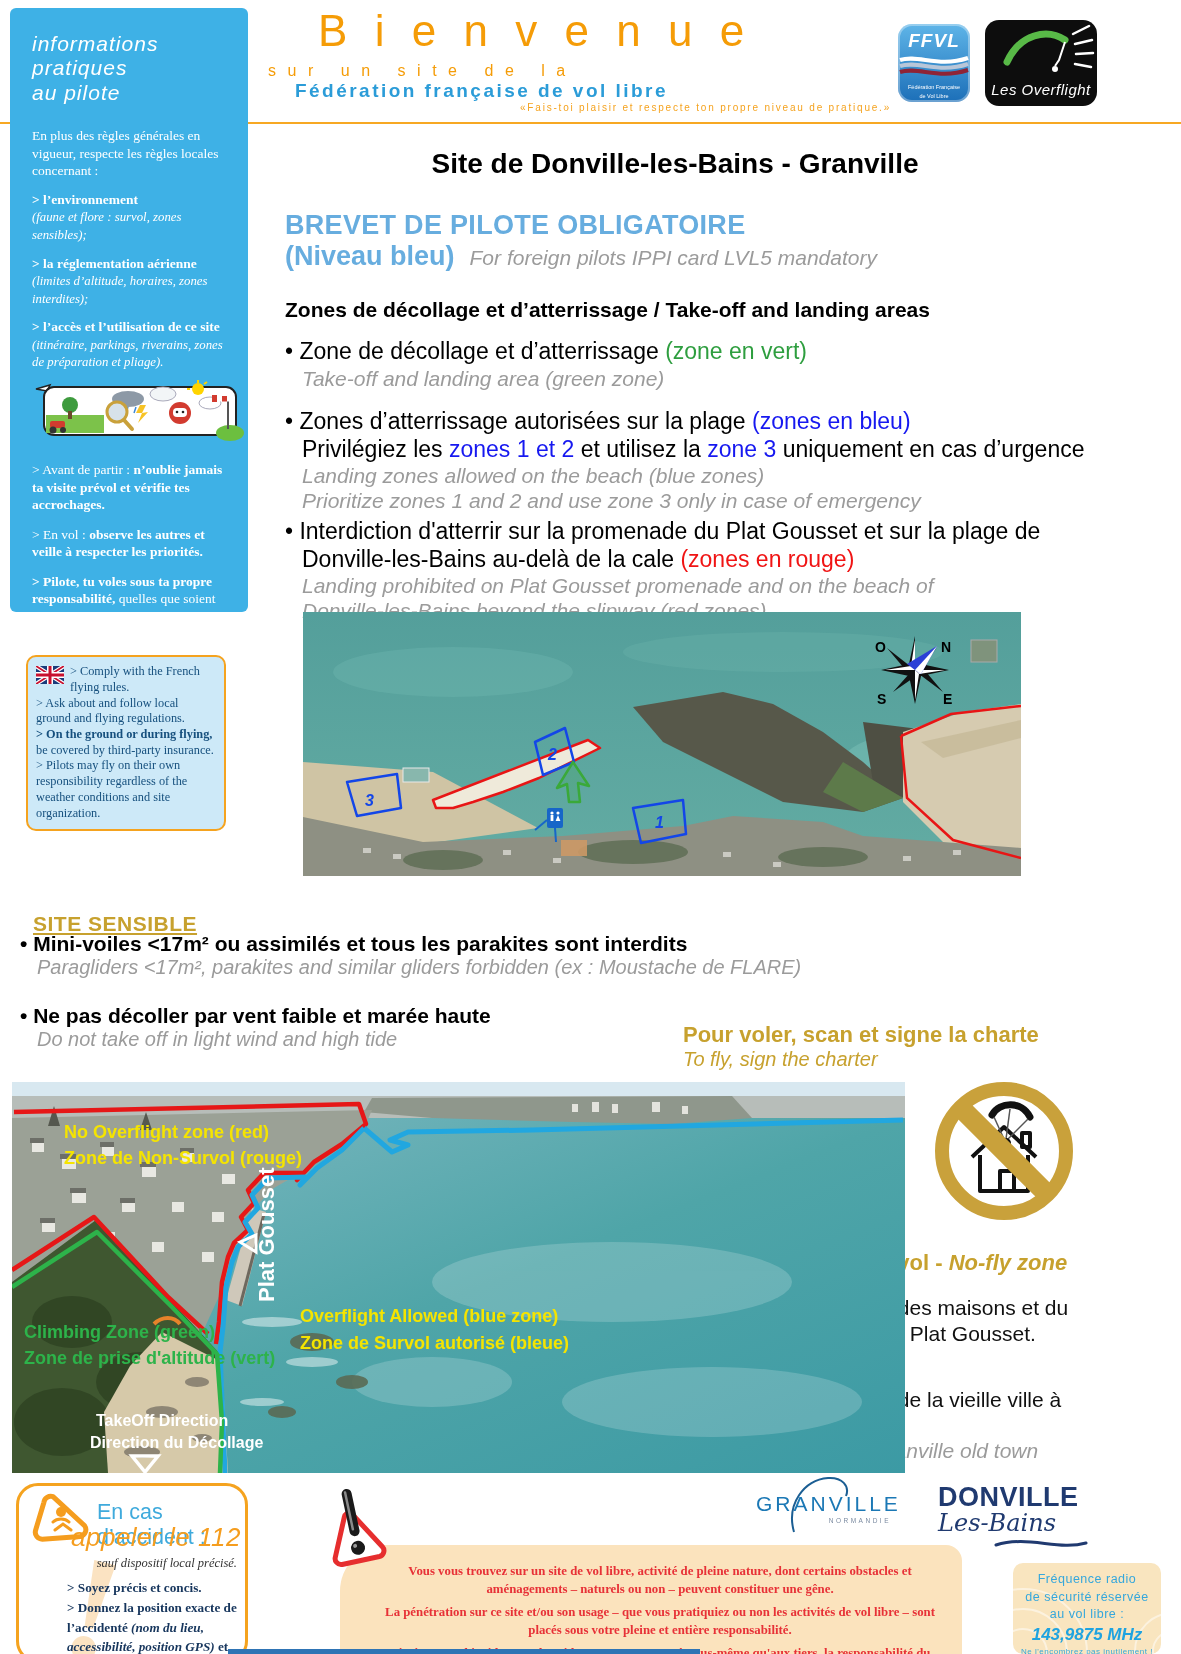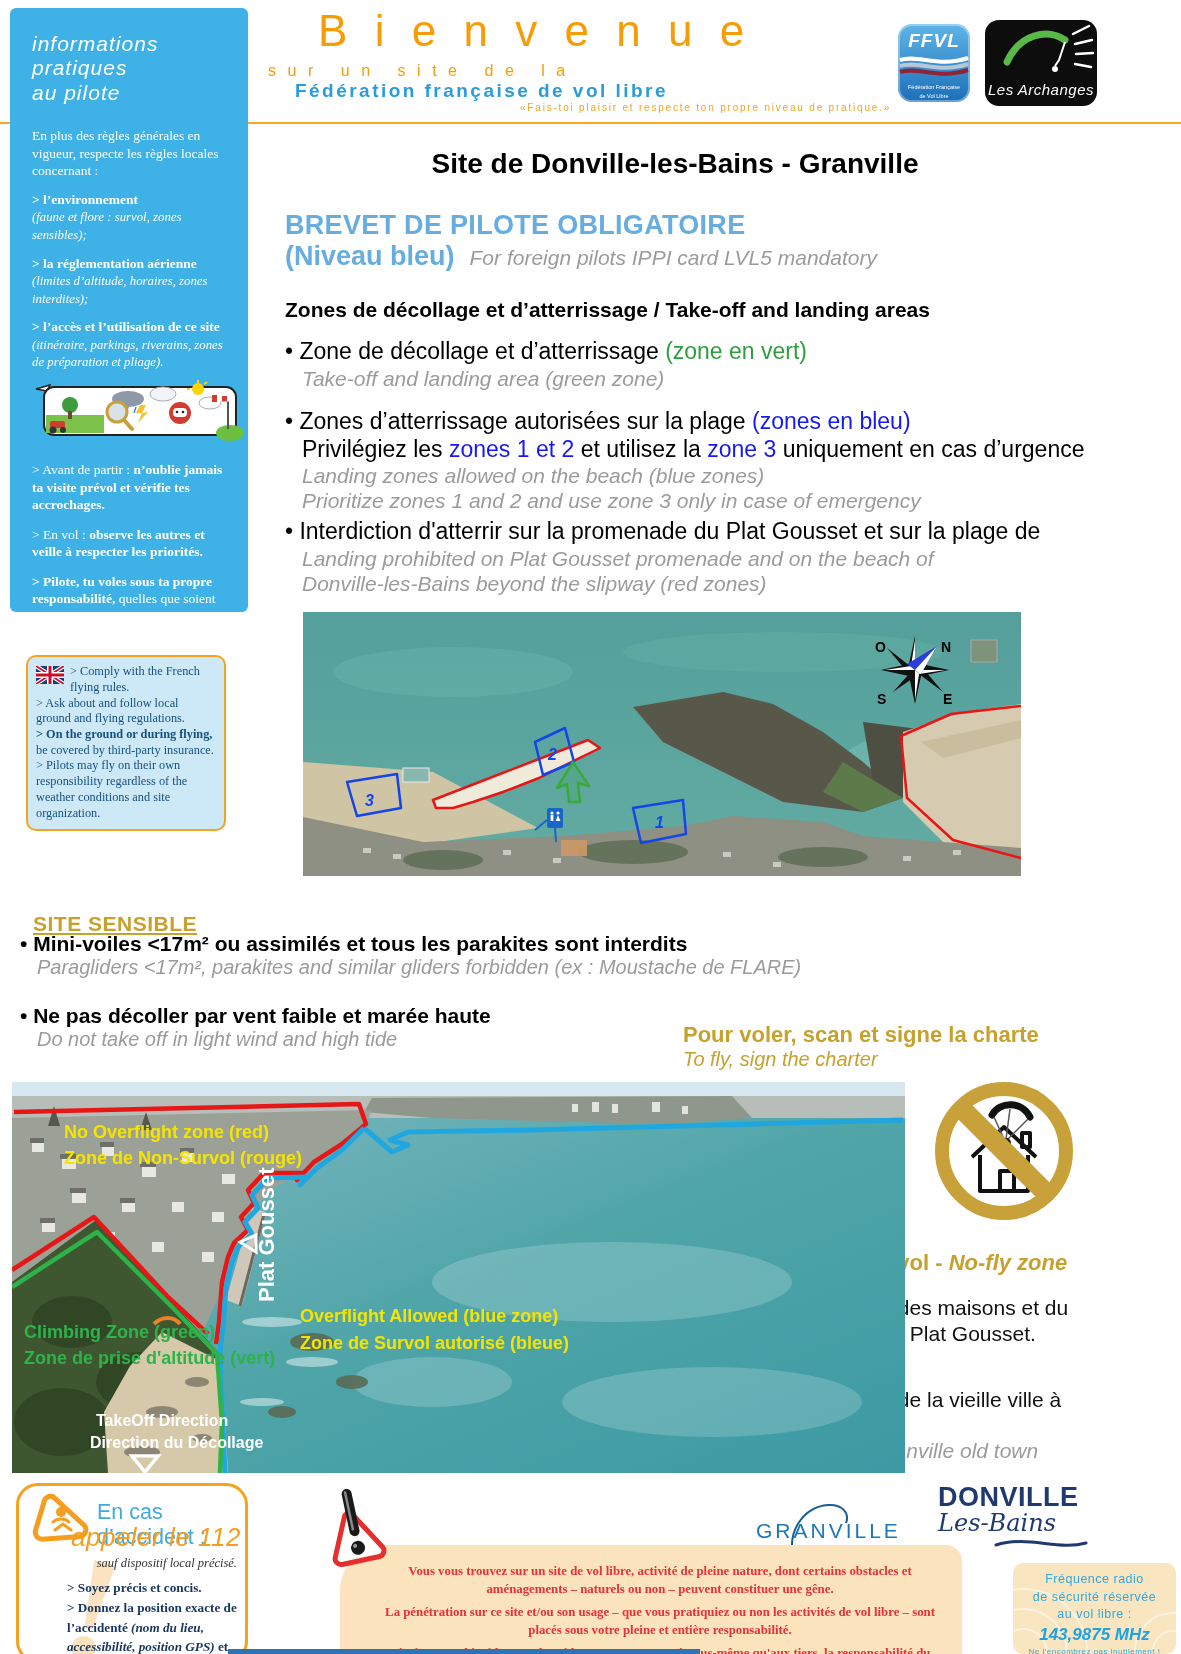--- a/index.html
+++ b/index.html
@@ -70,21 +70,21 @@
   .acc-title { color:#3FAADC; font-size:21.5px; }
   .acc-call { color:#F59D1E; font-size:26px; font-weight:normal; font-style:italic; letter-spacing:0.5px; }
   .acc-note { color:#333; font-family:"Liberation Serif", serif; font-style:italic; font-size:12.5px; }
   .acc-tips { color:#17365D; font-family:"Liberation Serif", serif; font-size:13.2px; font-weight:bold; line-height:1.5; }
 
   .warn-box { position:absolute; left:340px; top:1545px; width:622px; height:109px; background:#FBE3BD; border-radius:46px 16px 0 0; }
   .warn-circle { position:absolute; left:302px; top:1504px; width:104px; height:104px; border-radius:50%; background:#fff; }
   .warn-text { position:absolute; left:40px; top:18px; width:560px; text-align:center; color:#E73137; font-family:"Liberation Serif", serif; font-weight:bold; font-size:12.8px; line-height:1.4; }
   .warn-text p { margin-bottom:5px; }
 
-  .freq-box { position:absolute; left:1013px; top:1563px; width:163px; height:91px; background:#F9E5BF; border-radius:10px; text-align:center; overflow:hidden; }
+  .freq-box { position:absolute; left:1013px; top:1563px; width:148px; height:91px; background:#F9E5BF; border-radius:10px; text-align:center; overflow:hidden; }
   .freq-l { color:#35A7DC; font-size:12.5px; line-height:1.4; letter-spacing:0.5px; position:relative; }
   .freq-v { color:#1FA3E0; font-size:17px; font-weight:bold; font-style:italic; margin-top:1px; position:relative; }
   .freq-n { color:#35A7DC; font-size:8px; margin-top:2px; letter-spacing:0.5px; position:relative; }
 
   .gran-name { color:#1B78B5; font-size:21px; letter-spacing:3px; font-weight:400; }
   .gran-region { color:#7a8aa0; font-size:6.5px; letter-spacing:2.5px; }
   .don-1 { color:#203A70; font-size:27px; font-weight:800; letter-spacing:0.5px; }
   .don-2 { color:#203A70; font-size:24px; font-style:italic; font-family:"DejaVu Serif", serif; margin-top:-4px; }
 
   .blue-bar { position:absolute; left:228px; top:1649px; width:472px; height:5px; background:#2E74B5; }
@@ -119,21 +119,21 @@
       <path d="M22,42 C35,14 62,8 80,20" stroke="#58B947" stroke-width="7" fill="none" stroke-linecap="round"></path>
       <path d="M80,22 L74,40 L70,46" stroke="#fff" stroke-width="2" fill="none"></path>
       <circle cx="70" cy="49" r="3" fill="#fff"></circle>
       <g stroke="#fff" stroke-width="2.5" stroke-linecap="round">
         <line x1="88" y1="14" x2="104" y2="6"></line>
         <line x1="90" y1="24" x2="107" y2="20"></line>
         <line x1="91" y1="34" x2="108" y2="33"></line>
         <line x1="90" y1="44" x2="106" y2="47"></line>
       </g>
     </svg>
-    <div class="arch-name">Les Archanges</div>
+    <div class="arch-name">Les Overflight</div>
   </div>
 
   <div class="sidebar">
     <div class="sb-title">
       <div>informations</div>
       <div>pratiques</div>
       <div>au pilote</div>
     </div>
     <div class="sb-body">
       <p class="sb-serif">En plus des règles générales en vigueur, respecte les règles locales concernant :</p>
@@ -227,20 +227,21 @@
 
   <div class="abs" style="left:285px; top:408px; width:800px;">
     <div class="fr hang"><span>• Zones d’atterrissage autorisées sur la plage </span><span class="c-blue">(zones en bleu)</span></div>
     <div class="fr ind"><span>Privilégiez les </span><span class="c-blue">zones 1 et 2</span><span> et utilisez la </span><span class="c-blue">zone 3</span><span> uniquement en cas d’urgence</span></div>
     <div class="en ind">Landing zones allowed on the beach (blue zones)</div>
     <div class="en ind">Prioritize zones 1 and 2 and use zone 3 only in case of emergency</div>
   </div>
 
   <div class="abs" style="left:285px; top:518px; width:800px;">
     <div class="fr hang">• Interdiction d'atterrir sur la promenade du Plat Gousset et sur la plage de</div>
+    <div class="fr ind"><span>Donville-les-Bains au-delà de la cale </span><span class="c-red">(zones en rouge)</span></div>
     <div class="en ind">Landing prohibited on Plat Gousset promenade and on the beach of</div>
     <div class="en ind">Donville-les-Bains beyond the slipway (red zones)</div>
   </div>
 
   <div class="abs" style="left:303px; top:612px; width:718px; height:264px;">
     <svg width="718" height="264" viewBox="0 0 718 264">
       <defs>
         <linearGradient id="sea" x1="0" y1="0" x2="0" y2="1">
           <stop offset="0" stop-color="#549F9B"></stop>
             <stop offset="1" stop-color="#63ACA3"></stop>
@@ -1111,21 +1112,21 @@
         <text x="12" y="282">Zone de prise d'altitude (vert)</text>
       </g>
       <g font-weight="bold" font-size="16" fill="#fff">
         <text x="84" y="344">TakeOff Direction</text>
         <text x="78" y="366">Direction du Décollage</text>
       </g>
       <polygon points="120,374 146,374 133,390" fill="none" stroke="#fff" stroke-width="3.5"></polygon>
     </svg>
   </div>
 
-  <div class="abs" style="left:756px; top:1492px; width:135px;margin-top:27px;">
+  <div class="abs" style="left:756px; top:1492px; width:135px;">
     <div class="gran-name">GRANVILLE</div>
     <svg class="abs" style="left:28px; top:-16px;" width="70" height="58" viewBox="0 0 70 58">
       <path d="M10,56 C2,28 20,4 44,2 C58,1 66,10 62,20" fill="none" stroke="#1B5E93" stroke-width="2"></path>
     </svg>
     <div class="gran-region" style="text-align:right; margin-top:1px;">NORMANDIE</div>
   </div>
 
   <div class="abs" style="left:938px; top:1482px; width:170px;">
     <div class="don-1">DONVILLE</div>
     <div class="don-2">Les-Bains</div>

